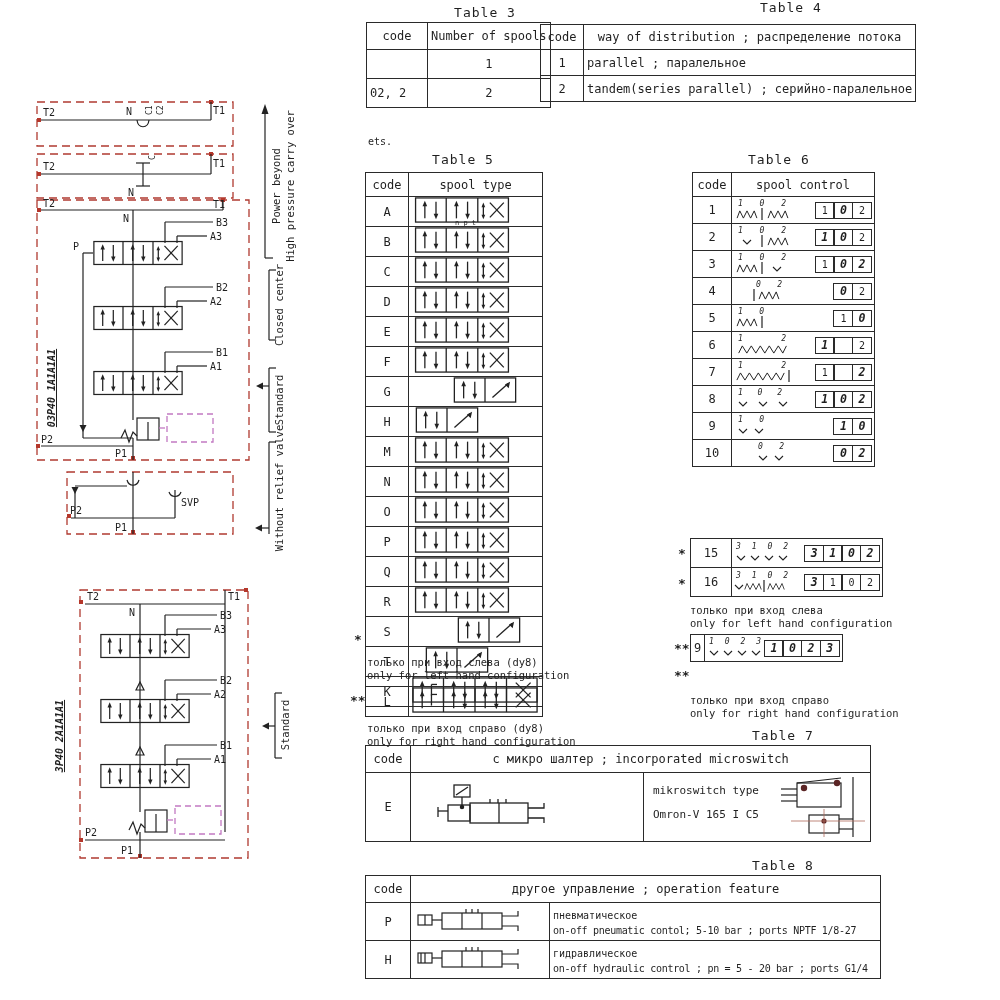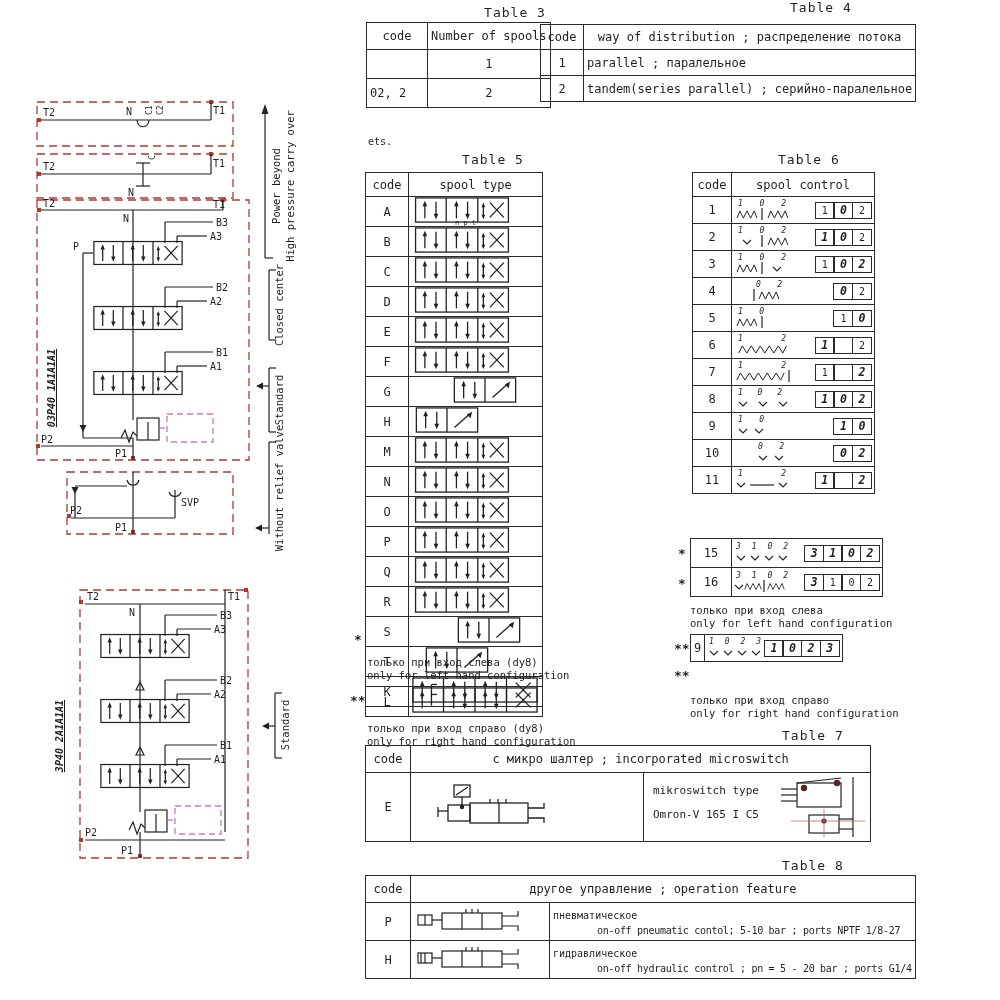--- a/index.html
+++ b/index.html
@@ -1,19 +1,19 @@
 <!DOCTYPE html>
 <html><head>
 <meta charset="utf-8">
 <style>
   html,body{margin:0;padding:0;background:#fff;}
   #canvas{position:relative;width:1000px;height:1000px;background:#fff;overflow:hidden;
           font-family:"DejaVu Sans Mono",monospace;color:#1f1f1f;}
   .abs{position:absolute;}
-  .title{position:absolute;font-size:13px;letter-spacing:1px;margin-left:30px;}
+  .title{position:absolute;font-size:13px;letter-spacing:1px;}
   table.tb{border-collapse:collapse;table-layout:fixed;padding-left:20px;}
   table.tb td,table.tb th{border:1.5px solid #2a2a2a;font-weight:normal;font-size:12px;
       padding:0 3px;vertical-align:middle;overflow:hidden;white-space:nowrap;}
   .ctr{text-align:center;}
   .sm{font-size:10.5px;}
   .xs{font-size:10px;}
   .note{position:absolute;font-size:10.5px;line-height:13px;white-space:nowrap;}
   .mark{position:absolute;font-size:13px;font-weight:bold;}
   .sy{position:relative;}
   .pt{position:absolute;font-size:7px;left:46px;line-height:6px;}
@@ -24,21 +24,21 @@
   .ctlflex{display:flex;align-items:center;}
   .bxs{margin-left:auto;display:flex;}
   .bx{display:inline-block;width:18px;height:15px;border:1.4px solid #2a2a2a;font-size:10px;
       text-align:center;line-height:15px;margin-left:-1.4px;}
   .bx.b{font-weight:bold;font-style:italic;font-size:11.5px;}
   .sch{flex:0 0 auto;}
   .schl{font-size:8px;font-style:italic;}
   .t7text{position:relative;height:66px;}
   .t7line{position:absolute;left:6px;font-size:11px;white-space:nowrap;}
   .t8ru{font-size:10px;line-height:15px;padding-top:2px;}
-  .t8en{font-size:10px;line-height:15px;white-space:nowrap;letter-spacing:-0.3px;margin-left:44px;}
+  .t8en{font-size:10px;line-height:15px;white-space:nowrap;letter-spacing:-0.3px;}
   .ets{position:absolute;font-size:10px;text-align:right;}
 </style>
 </head>
 <body>
 
 <div id="canvas">
 
 <svg width="0" height="0" style="position:absolute" aria-hidden="true">
 <defs>
  <symbol id="v3" viewBox="0 0 102 28">
@@ -647,38 +647,20 @@
           <td class="ctr" style="height:26px">10</td>
     <td class="ctl">
             <div class="ctlflex">
       <svg class="sch" width="60" height="24" viewBox="0 0 60 24">
                 <text x="24" y="8" class="schl" textLength="26" lengthAdjust="spacing">0 2</text>
                 <use href="#det" x="24" y="14" width="10" height="6"></use>
                 <use href="#det" x="40" y="14" width="10" height="6"></use>
               </svg>
       <span class="bxs">
                 <span class="bx b">0</span>
-                <span class="bx b">2</span>
-              </span>
-            </div>
-          </td>
-        </tr>
-  <tr>
-          <td class="ctr" style="height:26px">11</td>
-    <td class="ctl">
-            <div class="ctlflex">
-      <svg class="sch" width="60" height="24" viewBox="0 0 60 24">
-                <text x="4" y="8" class="schl" textLength="48" lengthAdjust="spacing">1 2</text>
-                <use href="#det" x="2" y="14" width="10" height="6"></use>
-                <line class="ln" x1="16" y1="17" x2="40" y2="17"></line>
-                <use href="#det" x="44" y="14" width="10" height="6"></use>
-              </svg>
-      <span class="bxs">
-                <span class="bx b">1</span>
-                <span class="bx"></span>
                 <span class="bx b">2</span>
               </span>
             </div>
           </td>
         </tr>
 </tbody>
     </table>
 
 <table class="tb abs" style="left:690px;top:538px">
   <tbody>

